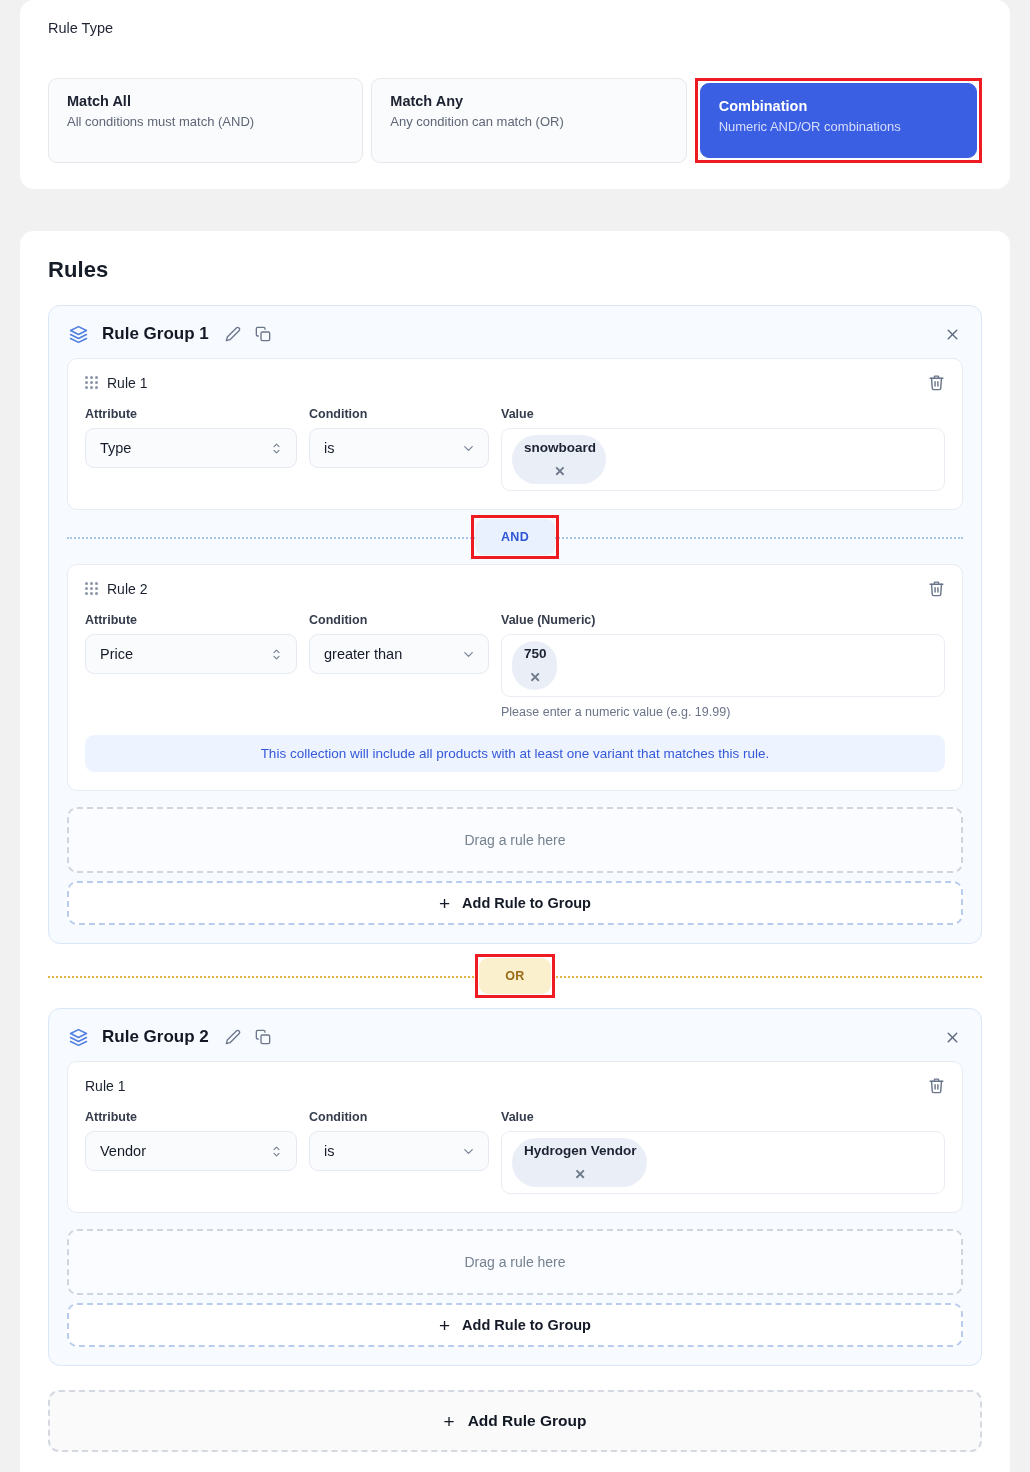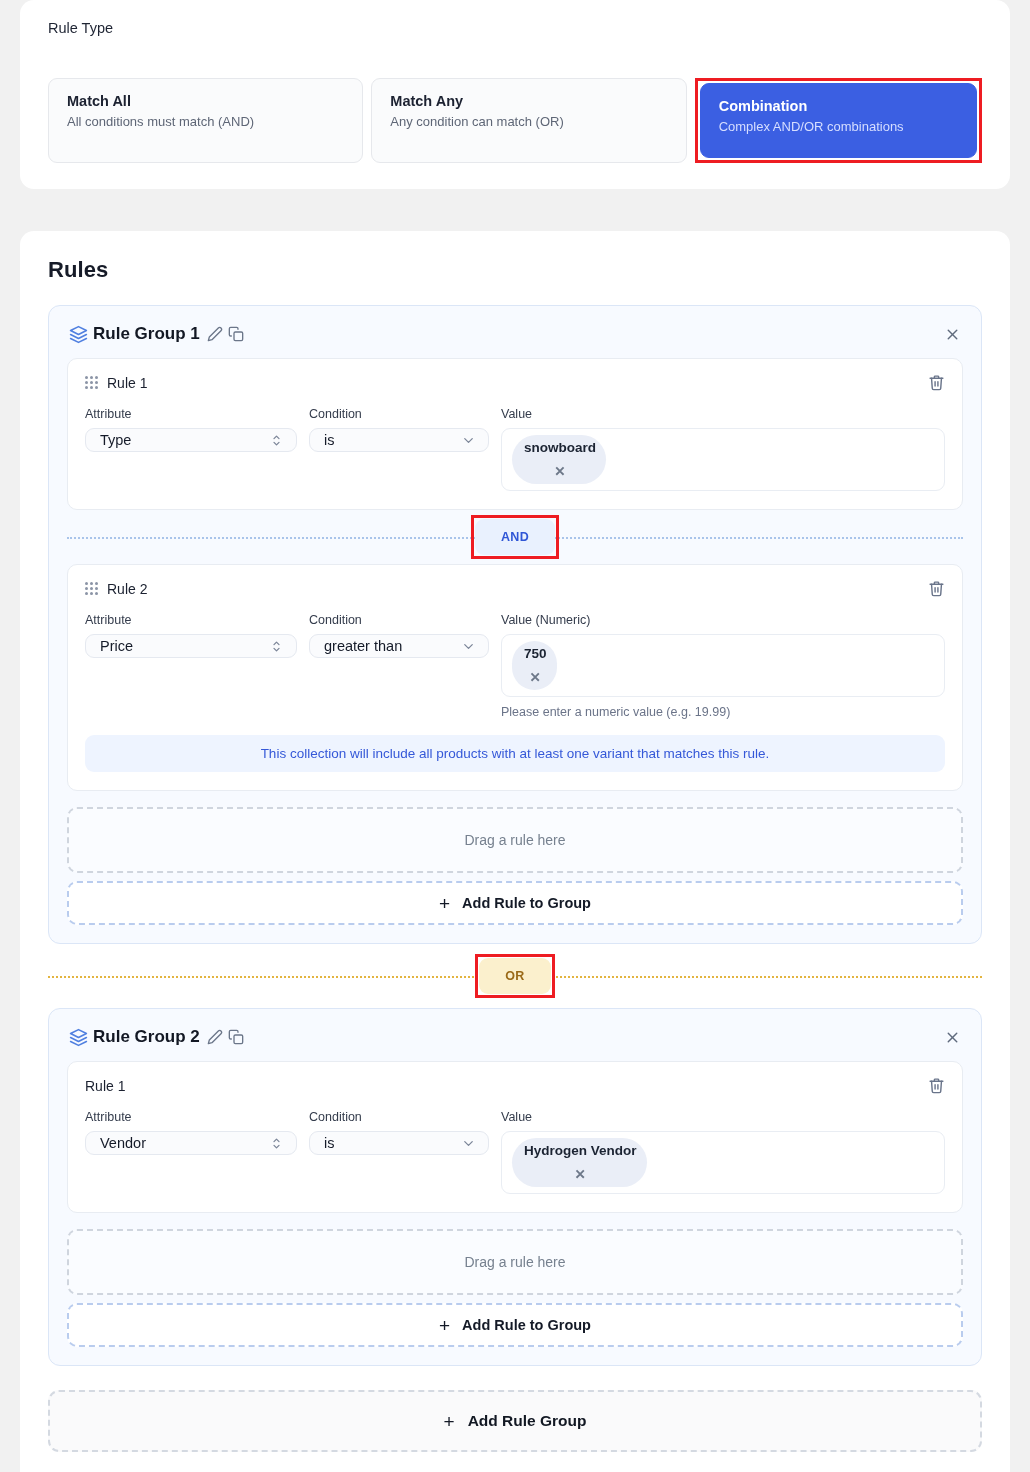--- a/index.html
+++ b/index.html
@@ -73,21 +73,21 @@
   
   .rule-group {
     background: #f7faff;
     border: 1px solid #dbe6f7;
     border-radius: 12px;
     padding: 16px 18px 18px 18px;
   }
   .rg-head {
     display: flex;
     align-items: center;
-    gap: 5px;
+    gap: 14px;
     padding: 2px 2px 14px 2px;
   }
   .rg-name {
     font-size: 17px;
     font-weight: bold;
     color: #131824;
     margin-right: 2px;
   }
   .icon-btn {
     display: inline-flex;
@@ -134,23 +134,24 @@
     display: grid;
     grid-template-columns: 212px 180px 1fr;
     gap: 12px;
     align-items: start;
   }
   .field-label {
     font-size: 12.5px;
     color: #343c4c;
     margin-bottom: 7px;
     display: block;
+    font-weight: bold;
   }
   .select {
-    height: 24px;
+    height: 40px;
     border: 1px solid #e5e9f0;
     background: #fafbfd;
     border-radius: 9px;
     display: flex;
     align-items: center;
     padding: 0 12px 0 14px;
     font-size: 14.5px;
     color: #151b29;
   }
   .select .sel-val { flex: 1; }
@@ -290,21 +291,21 @@
       </div>
 
       <div class="type-card">
         <div class="t-title">Match Any</div>
         <div class="t-sub">Any condition can match (OR)</div>
       </div>
 
       <div class="type-slot-hl hl-red">
         <div class="type-card selected">
           <div class="t-title">Combination</div>
-          <div class="t-sub">Complex AND/OR combinations</div>
+          <div class="t-sub">Numeric AND/OR combinations</div>
         </div>
       </div>
 
     </div>
   </div>
 
   <div class="card rules">
     <div class="rules-title">Rules</div>
 
     <div class="rule-group">

